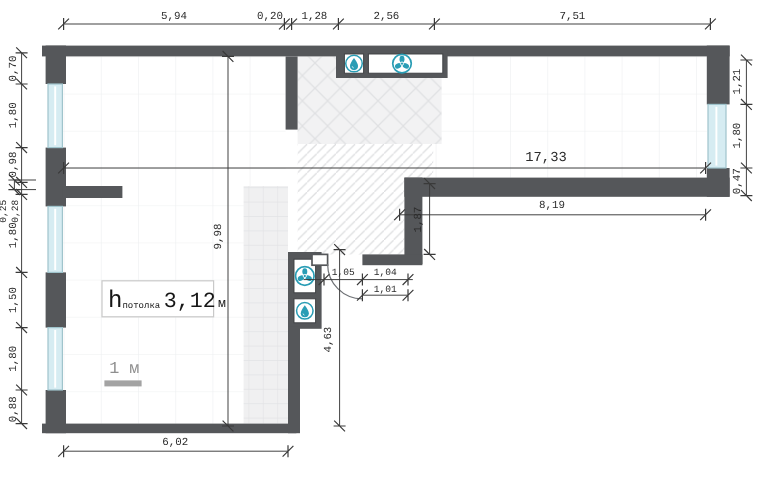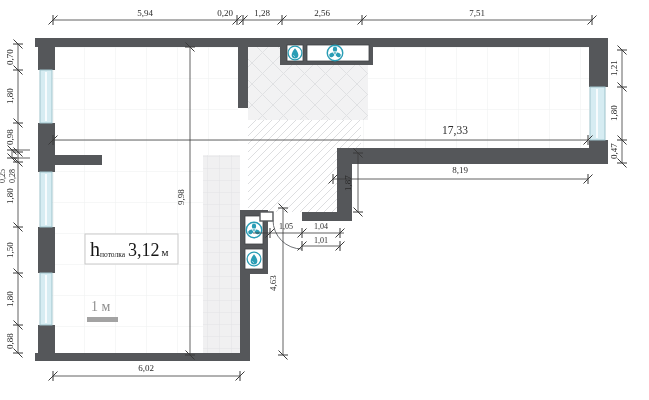--- a/index.html
+++ b/index.html
@@ -1,17 +1,17 @@
 <!DOCTYPE html>
 <html><head>
 <meta charset="utf-8">
 <style>
   html,body{margin:0;padding:0;background:#fff;}
   .stage{position:relative;width:649px;height:400px;background:#ffffff;overflow:hidden;
-         font-family:Liberation Serif, serif;}
+         font-family:Liberation Mono, monospace;}
   svg{display:block}
   .wall{fill:#55575a;stroke:none}
   .whitebox{fill:#ffffff;stroke:#3f4144;stroke-width:0.8}
   .glass{fill:#d6ecf2;stroke:#9fc4cc;stroke-width:1}
   .glazing{stroke:#ffffff;stroke-width:1.6}
   .dim{stroke:#3a3a3a;stroke-width:0.8;fill:none}
   .tickline{stroke:#3a3a3a;stroke-width:1;fill:none}
   .dimtext{fill:#2b2b2b;font-size:9px;text-anchor:middle}
   .dimtext.sm{font-size:8px}
   .dimtext.lg{font-size:11.5px}

